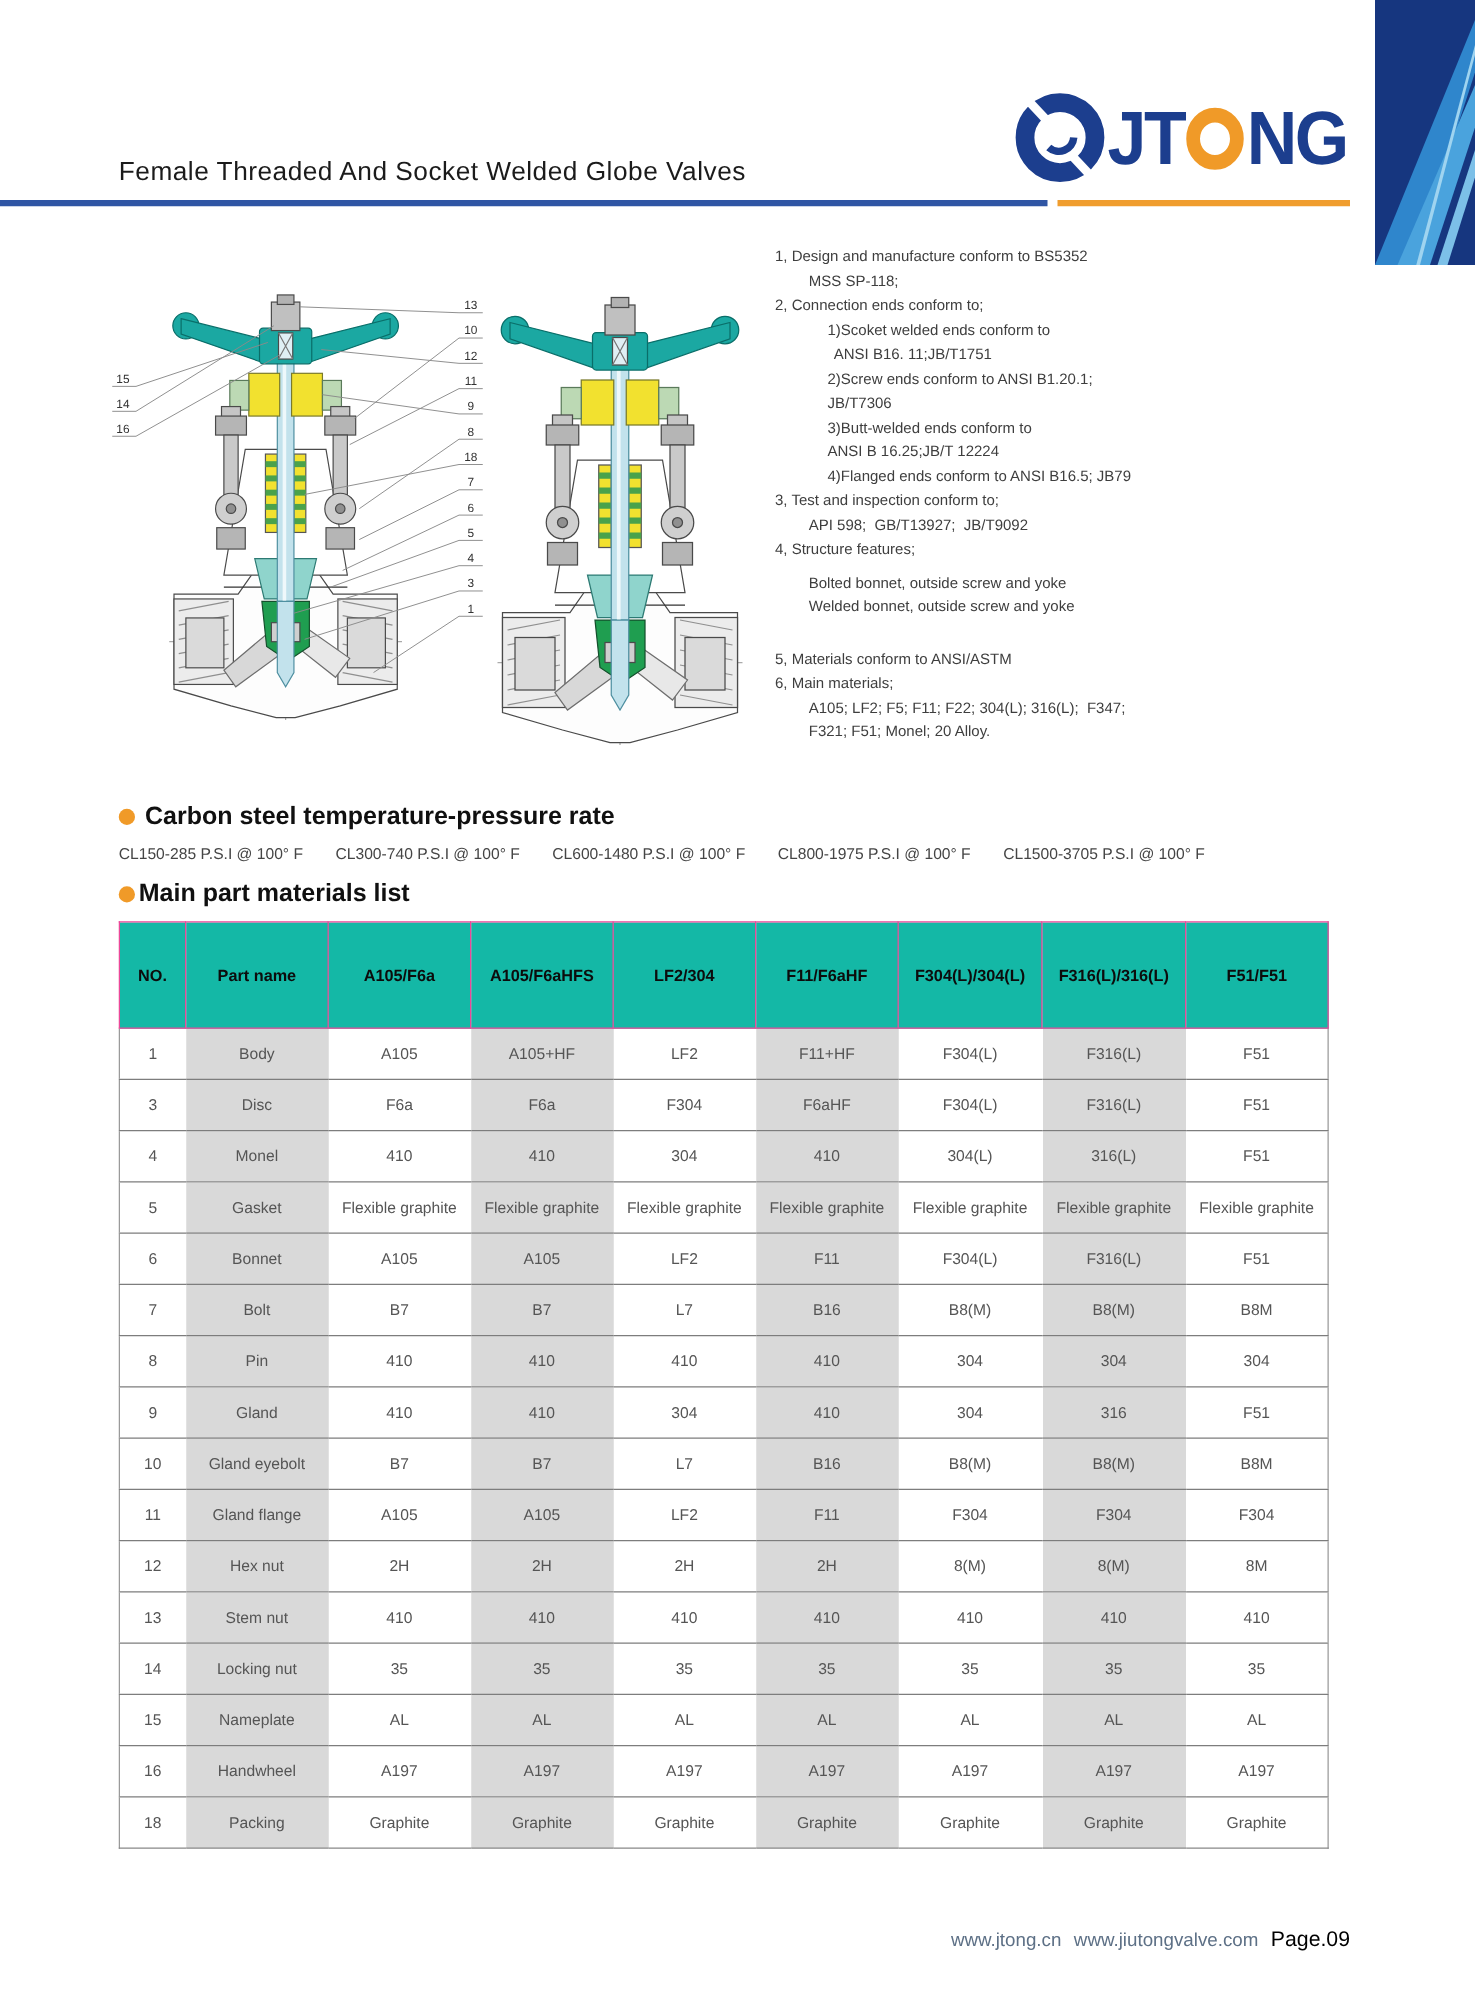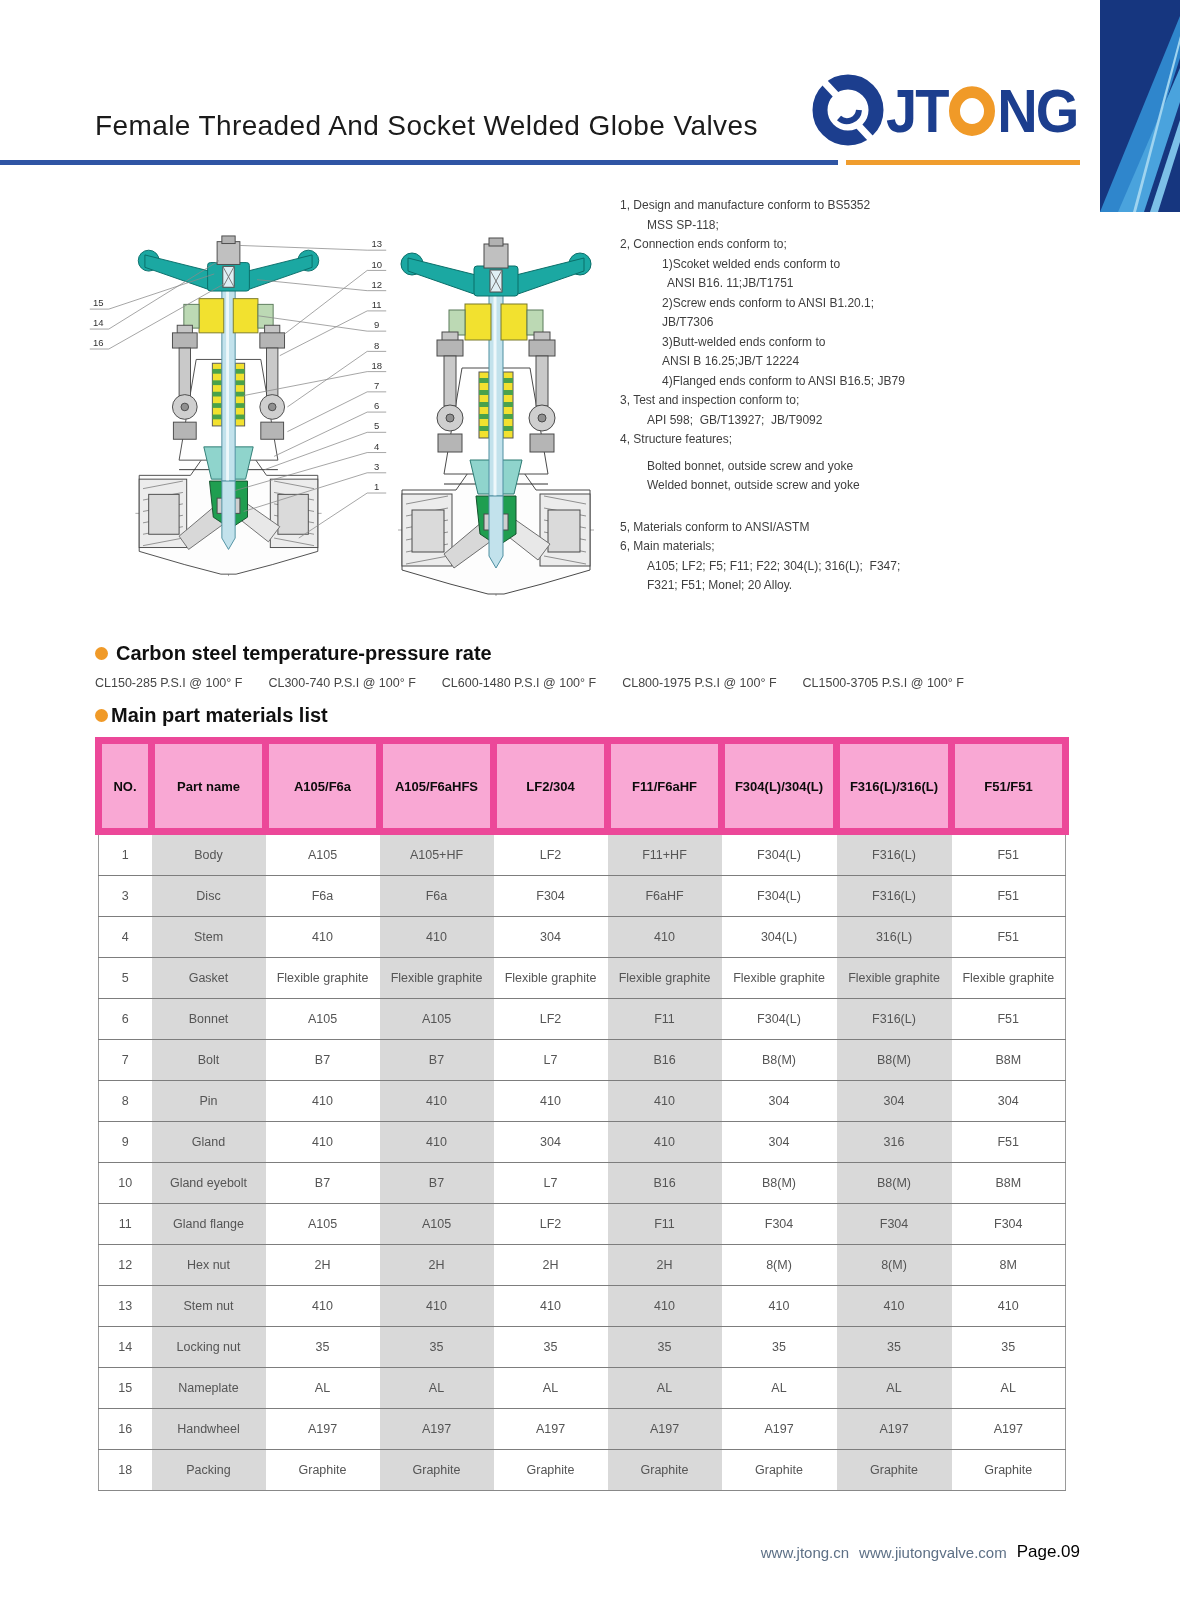--- a/index.html
+++ b/index.html
@@ -1,21 +1,21 @@
 <!DOCTYPE html>
 <html><head>
 <meta charset="utf-8">
 <style>
   html,body{margin:0;padding:0;}
   body{
     width:1180px;height:1600px;position:relative;background:#ffffff;
     font-family:"Liberation Sans", sans-serif;color:#222;overflow:hidden;
   }
   
-  .page-title{position:absolute;left:95px;top:110px;font-size:28px;color:#1b1b1b;letter-spacing:.4px;}
+  .page-title{position:absolute;left:95px;top:126px;font-size:21px;color:#1b1b1b;letter-spacing:.4px;}
   .rule-blue{position:absolute;left:0;top:160px;width:838px;height:5px;background:#2f55a4;}
   .rule-orange{position:absolute;left:846px;top:160px;width:234px;height:5px;background:#f09d2e;}
   .logo{position:absolute;left:810px;top:72px;display:flex;align-items:center;text-align:right;}
   .logo-icon{width:76px;height:76px;}
   .logo-text{display:flex;align-items:center;font-weight:bold;color:#1c3e8e;
     font-size:56px;letter-spacing:-2px;transform:scaleY(1.08);transform-origin:center;}
   .logo-o{width:24px;height:24px;border:11px solid #f09a28;border-radius:50%;margin:0 2px;}
   .deco{position:absolute;left:1100px;top:0;width:80px;height:212px;}
   
   .diagram-left{position:absolute;left:86px;top:226px;width:304px;height:360px;}
@@ -33,21 +33,21 @@
   .p3{padding-left:49px;}
   
   .carbon-heading{position:absolute;left:95px;top:642px;}
   .pressure-line{position:absolute;left:95px;top:676px;width:1000px;font-size:12.5px;color:#454545;}
   .press-entry{margin-right:26px;white-space:nowrap;}
   .main-heading{position:absolute;left:95px;top:704px;}
   .main-heading .dot{margin-right:3px;}
   .materials{position:absolute;left:95px;top:737px;width:967px;}
   table{border-collapse:collapse;table-layout:fixed;width:967px;
         border-left:1px solid #9a9a9a;border-right:1px solid #9a9a9a;border-bottom:1px solid #888;}
-  thead th{height:84px;background:#f9a8d4;border:7px solid #ec4899;
+  thead th{height:84px;background:#14b8a6;border:1px solid #ec4899;
         font-size:13px;font-weight:bold;color:#0c0c0c;text-align:center;padding:0 2px;}
   tbody td{height:40px;text-align:center;font-size:12.5px;color:#555;
         border-top:1px solid #7d7d7d;padding:0 1px;overflow:hidden;white-space:nowrap;}
   tbody td.shade{background:#d9d9d9;}
   
   .footer{position:absolute;top:1542px;right:100px;font-size:15px;color:#5d7086;display:flex;align-items:center;}
   .footer .url{margin-left:10px;}
   .page-num{font-weight:normal;color:#000;font-size:17px;margin-left:10px;}
 </style>
 </head>
@@ -312,21 +312,21 @@
           <td>F6a</td>
           <td class="shade">F6a</td>
           <td>F304</td>
           <td class="shade">F6aHF</td>
           <td>F304(L)</td>
           <td class="shade">F316(L)</td>
           <td>F51</td>
         </tr>
         <tr>
           <td>4</td>
-          <td class="shade">Stem</td>
+          <td class="shade">Monel</td>
           <td>410</td>
           <td class="shade">410</td>
           <td>304</td>
           <td class="shade">410</td>
           <td>304(L)</td>
           <td class="shade">316(L)</td>
           <td>F51</td>
         </tr>
         <tr>
           <td>5</td>

